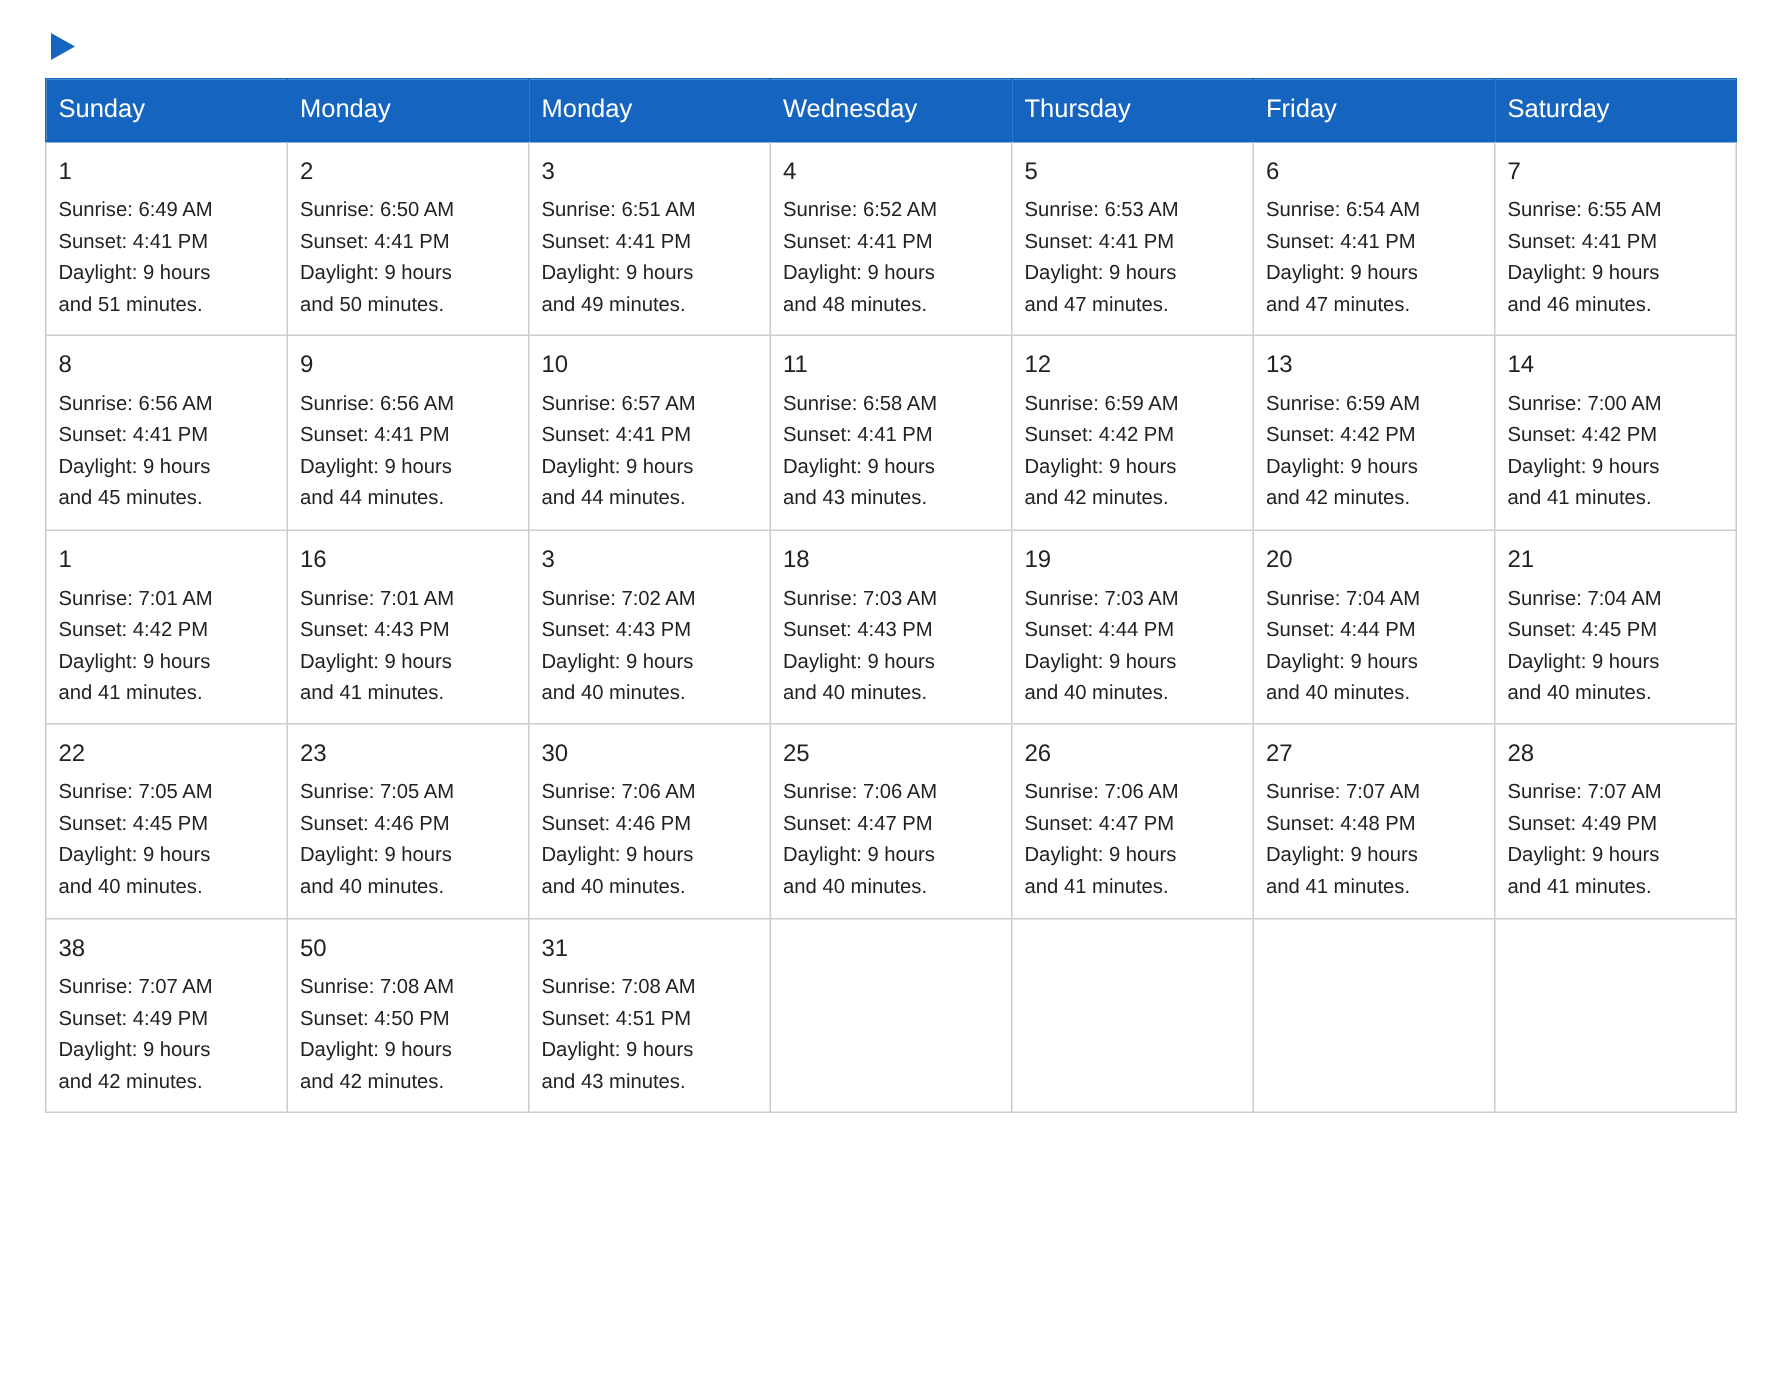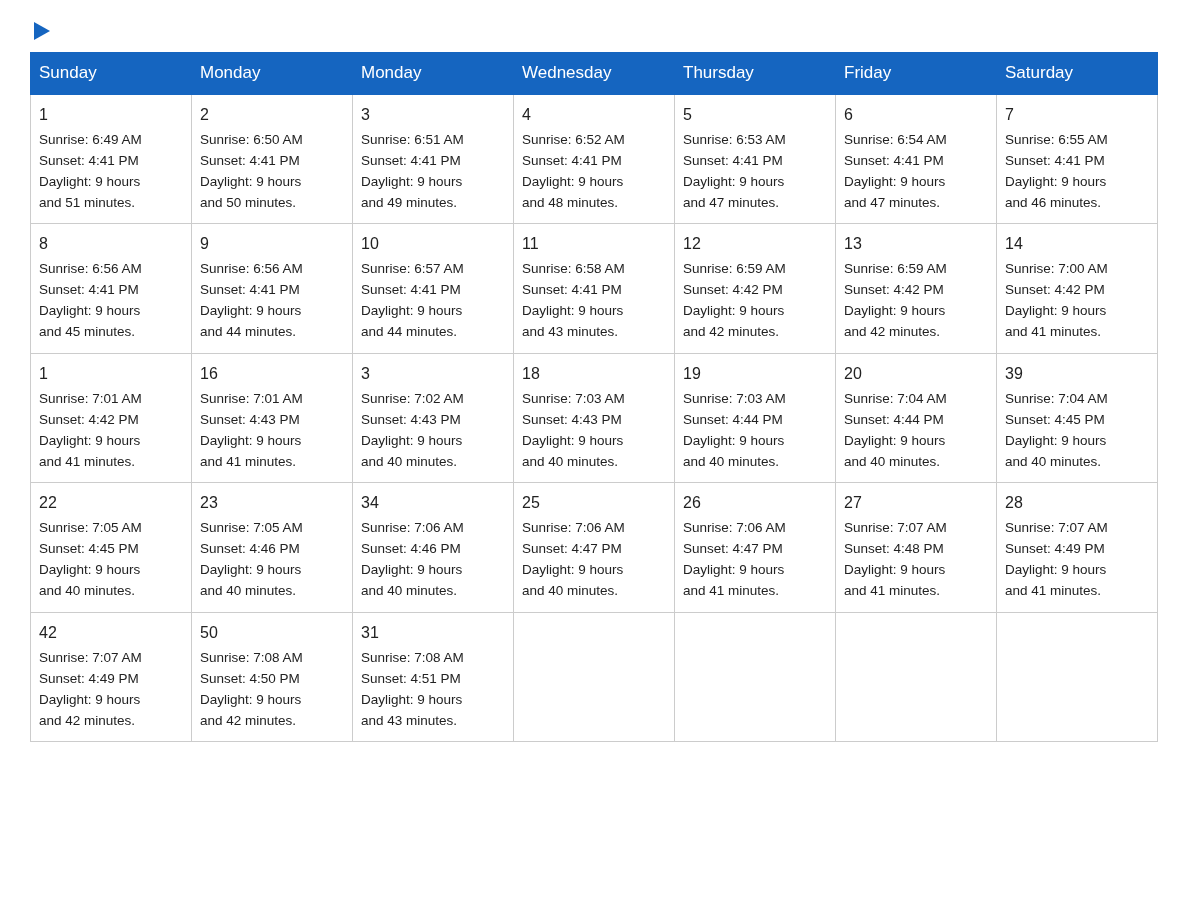--- a/index.html
+++ b/index.html
@@ -152,33 +152,33 @@
         <td><span class="day-num">13</span>Sunrise: 6:59 AM<br>Sunset: 4:42 PM<br>Daylight: 9 hours<br>and 42 minutes.</td>
         <td><span class="day-num">14</span>Sunrise: 7:00 AM<br>Sunset: 4:42 PM<br>Daylight: 9 hours<br>and 41 minutes.</td>
       </tr>
       <tr>
         <td><span class="day-num">1</span>Sunrise: 7:01 AM<br>Sunset: 4:42 PM<br>Daylight: 9 hours<br>and 41 minutes.</td>
         <td><span class="day-num">16</span>Sunrise: 7:01 AM<br>Sunset: 4:43 PM<br>Daylight: 9 hours<br>and 41 minutes.</td>
         <td><span class="day-num">3</span>Sunrise: 7:02 AM<br>Sunset: 4:43 PM<br>Daylight: 9 hours<br>and 40 minutes.</td>
         <td><span class="day-num">18</span>Sunrise: 7:03 AM<br>Sunset: 4:43 PM<br>Daylight: 9 hours<br>and 40 minutes.</td>
         <td><span class="day-num">19</span>Sunrise: 7:03 AM<br>Sunset: 4:44 PM<br>Daylight: 9 hours<br>and 40 minutes.</td>
         <td><span class="day-num">20</span>Sunrise: 7:04 AM<br>Sunset: 4:44 PM<br>Daylight: 9 hours<br>and 40 minutes.</td>
-        <td><span class="day-num">39</span>Sunrise: 7:04 AM<br>Sunset: 4:45 PM<br>Daylight: 9 hours<br>and 40 minutes.</td>
+        <td><span class="day-num">21</span>Sunrise: 7:04 AM<br>Sunset: 4:45 PM<br>Daylight: 9 hours<br>and 40 minutes.</td>
       </tr>
       <tr>
         <td><span class="day-num">22</span>Sunrise: 7:05 AM<br>Sunset: 4:45 PM<br>Daylight: 9 hours<br>and 40 minutes.</td>
         <td><span class="day-num">23</span>Sunrise: 7:05 AM<br>Sunset: 4:46 PM<br>Daylight: 9 hours<br>and 40 minutes.</td>
-        <td><span class="day-num">34</span>Sunrise: 7:06 AM<br>Sunset: 4:46 PM<br>Daylight: 9 hours<br>and 40 minutes.</td>
+        <td><span class="day-num">30</span>Sunrise: 7:06 AM<br>Sunset: 4:46 PM<br>Daylight: 9 hours<br>and 40 minutes.</td>
         <td><span class="day-num">25</span>Sunrise: 7:06 AM<br>Sunset: 4:47 PM<br>Daylight: 9 hours<br>and 40 minutes.</td>
         <td><span class="day-num">26</span>Sunrise: 7:06 AM<br>Sunset: 4:47 PM<br>Daylight: 9 hours<br>and 41 minutes.</td>
         <td><span class="day-num">27</span>Sunrise: 7:07 AM<br>Sunset: 4:48 PM<br>Daylight: 9 hours<br>and 41 minutes.</td>
         <td><span class="day-num">28</span>Sunrise: 7:07 AM<br>Sunset: 4:49 PM<br>Daylight: 9 hours<br>and 41 minutes.</td>
       </tr>
       <tr>
-        <td><span class="day-num">42</span>Sunrise: 7:07 AM<br>Sunset: 4:49 PM<br>Daylight: 9 hours<br>and 42 minutes.</td>
+        <td><span class="day-num">38</span>Sunrise: 7:07 AM<br>Sunset: 4:49 PM<br>Daylight: 9 hours<br>and 42 minutes.</td>
         <td><span class="day-num">50</span>Sunrise: 7:08 AM<br>Sunset: 4:50 PM<br>Daylight: 9 hours<br>and 42 minutes.</td>
         <td><span class="day-num">31</span>Sunrise: 7:08 AM<br>Sunset: 4:51 PM<br>Daylight: 9 hours<br>and 43 minutes.</td>
         <td class="empty-cell"></td>
         <td class="empty-cell"></td>
         <td class="empty-cell"></td>
         <td class="empty-cell"></td>
       </tr>
     </tbody>
 </table>
 

